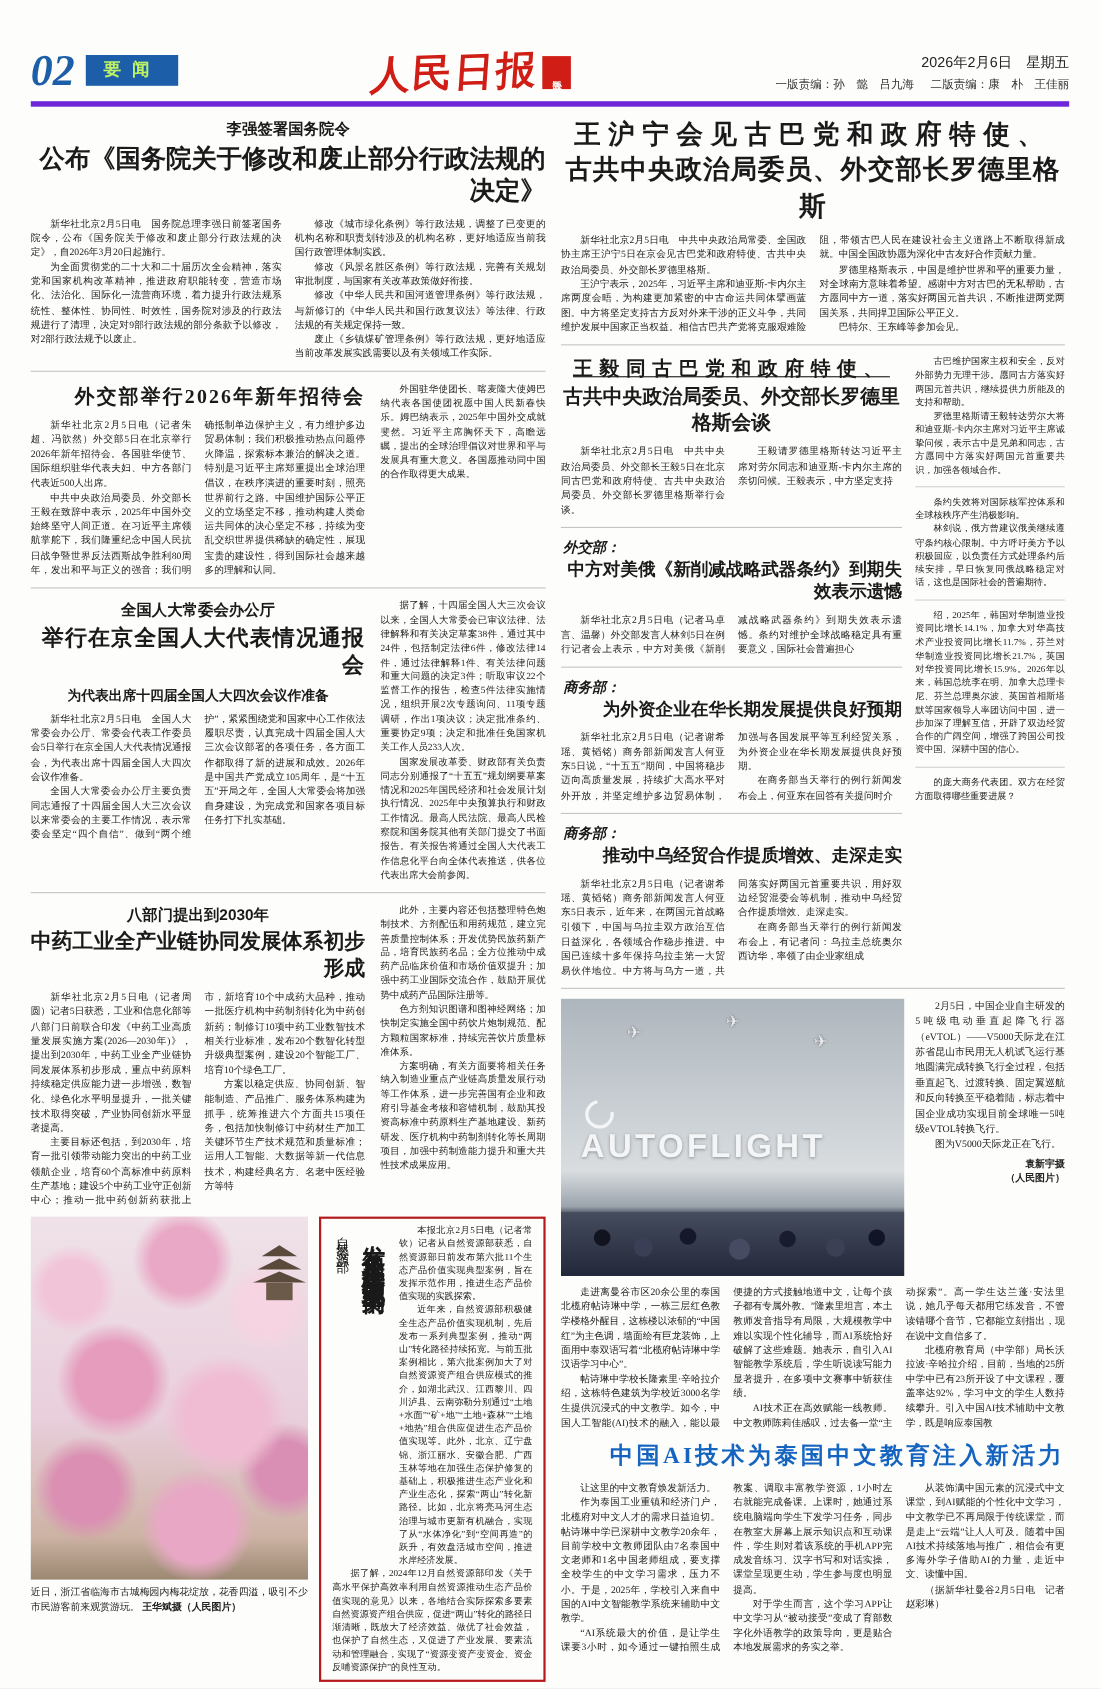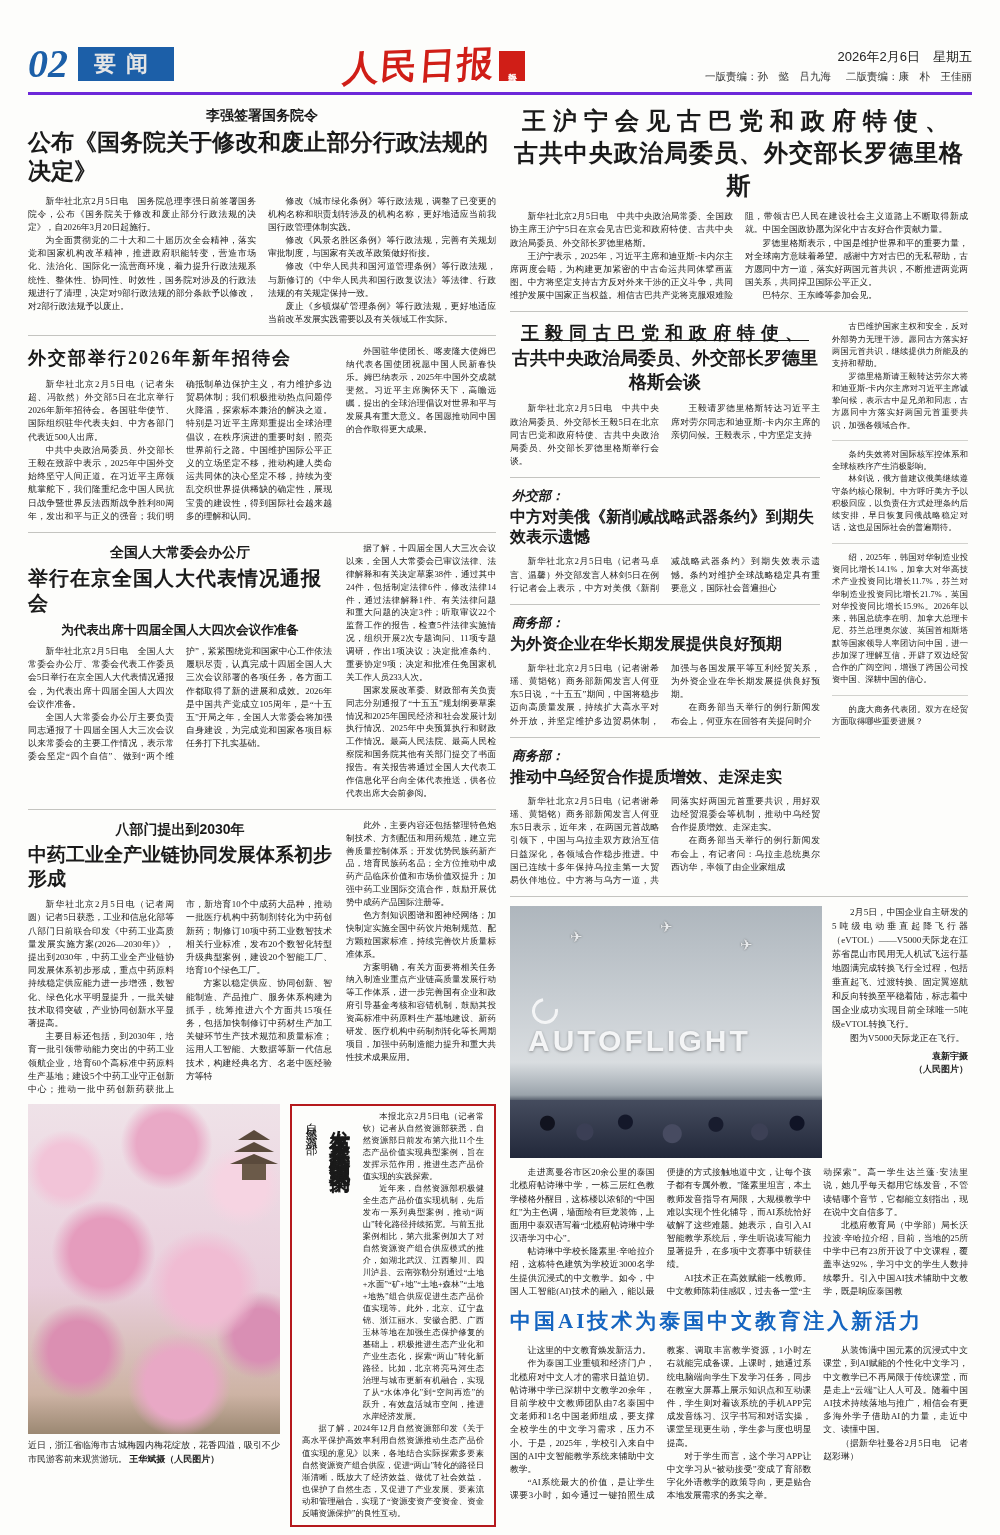--- a/index.html
+++ b/index.html
@@ -1,42 +1,42 @@
 <!DOCTYPE html>
 <html><head>
 <meta charset="utf-8">
 <style>
   html,body{margin:0;padding:0;background:#e8e8e4;}
   .page{position:relative;width:1000px;height:1535px;margin:0 auto;background:#fdfdfb;
         overflow:hidden;font-family:"Liberation Serif","DejaVu Serif",serif;color:#1a1a1a;
         box-sizing:border-box;padding:26px 28px 10px 28px;}
   
   .hdr{display:flex;align-items:flex-end;justify-content:space-between;
-       border-bottom:3px solid #6d28d9;padding-bottom:8px;height:58px;}
+       border-bottom:5px solid #6d28d9;padding-bottom:8px;height:58px;}
   .hdr-left{display:flex;align-items:center;gap:10px;}
   .pagenum{font-size:40px;font-weight:bold;font-style:italic;color:#1c5fa8;line-height:1;}
-  .section-box{background:#1c5fa8;color:#e5e5e5;font-family:"Liberation Sans",sans-serif;
-       font-weight:bold;font-size:22px;padding:6px 16px;letter-spacing:10px;line-height:1;}
+  .section-box{background:#1c5fa8;color:#bef264;font-family:"Liberation Sans",sans-serif;
+       font-weight:bold;font-size:16px;padding:6px 16px;letter-spacing:10px;line-height:1;}
   .masthead{display:flex;align-items:center;gap:4px;}
   .masthead-script{font-size:36px;font-weight:bold;color:#d01e17;transform:skewX(-6deg) rotate(-2deg);
        letter-spacing:2px;line-height:1;}
   .edition-box{background:#d01e17;color:#fff;width:26px;height:30px;font-size:9px;line-height:1.1;
        display:flex;align-items:center;justify-content:center;text-align:center;
        font-family:"Liberation Sans",sans-serif;writing-mode:vertical-rl;}
   .hdr-right{text-align:right;font-family:"Liberation Sans",sans-serif;}
   .hdr-date{font-size:13px;color:#222;margin-bottom:4px;}
   .hdr-eds{font-size:10.5px;color:#333;}
   .hdr-eds span{margin-left:12px;}
   
   .content{display:flex;gap:14px;margin-top:10px;}
   .half-l{width:468px;flex:none;}
   .half-r{width:458px;flex:none;}
   .kicker{font-family:"Liberation Sans",sans-serif;font-weight:bold;text-align:center;
           font-size:14px;margin:2px 0 4px 0;}
-  .hl{font-weight:bold;text-align:left;line-height:1.25;margin:2px 0 8px 0;}
+  .hl{font-weight:bold;text-align:right;line-height:1.25;margin:2px 0 8px 0;}
   .sub{font-family:"Liberation Sans",sans-serif;font-weight:bold;text-align:center;
        font-size:12.5px;margin:-2px 0 6px 0;}
   .dept{font-family:"Liberation Sans",sans-serif;font-weight:bold;font-size:13px;margin:2px 0 2px 2px;font-style:italic;}
   .body{font-size:8.8px;line-height:1.5;text-align:justify;}
   .body p{margin:0;text-indent:2em;}
   .c2{columns:2;column-gap:12px;}
   .c3{columns:3;column-gap:12px;}
   .sidecol{font-size:8.6px;line-height:1.5;text-align:justify;}
   .sidecol p{margin:0;text-indent:2em;}
   hr.art{border:none;border-top:1px solid #c4c4c0;margin:9px 0;}

